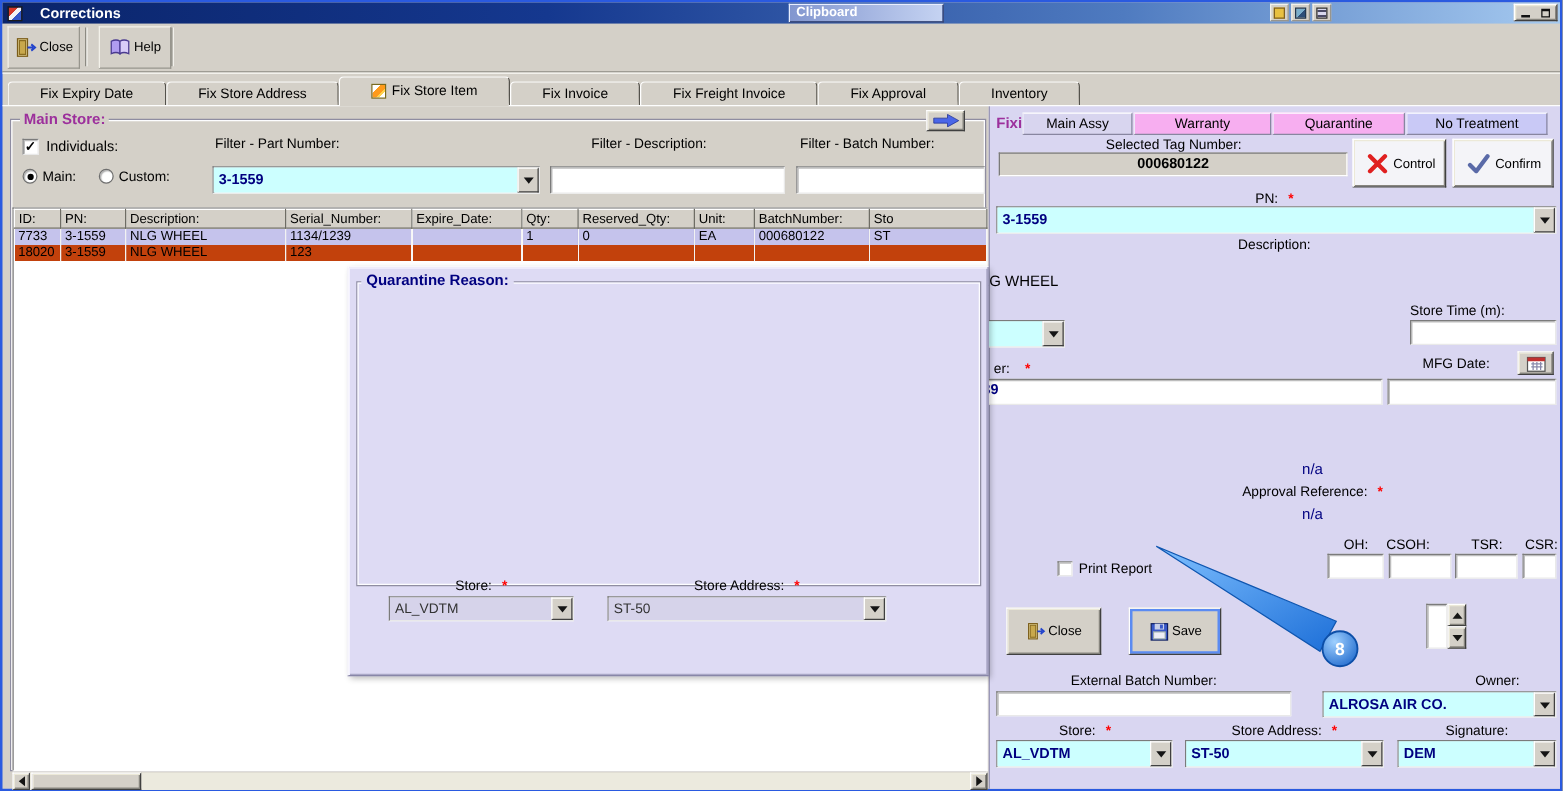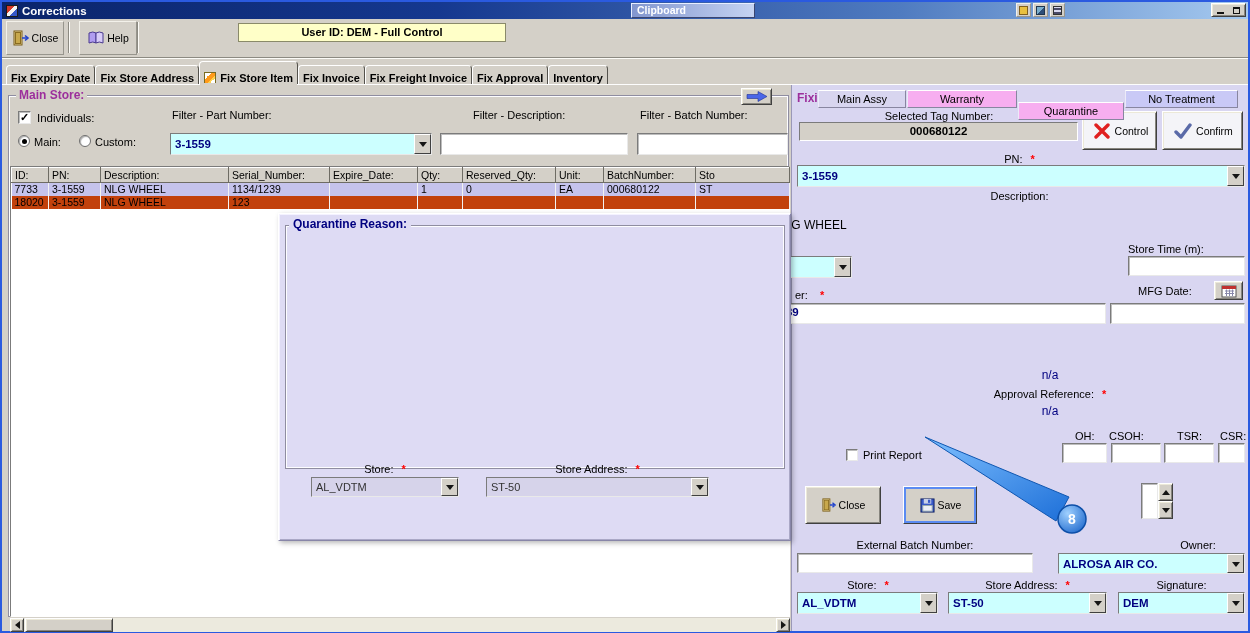--- a/index.html
+++ b/index.html
@@ -14,31 +14,31 @@
   .red-star{color:#ff0000;font-weight:bold;margin-left:8px}
   .center{text-align:center}
   .field{background:#fff;border:1px solid;border-color:#7b7b7b #e9e9e9 #e9e9e9 #7b7b7b;box-shadow:inset 1px 1px 0 #bdbdbd}
   .sunken-gray{background:#d4d0c8;border:1px solid;border-color:#7b7b7b #fff #fff #7b7b7b}
   .raised{background:#d4d0c8;border:1px solid;border-color:#fff #404040 #404040 #fff;box-shadow:inset 1px 1px 0 #ece9d8,inset -1px -1px 0 #87857e}
   .btn{display:flex;flex-direction:row;align-items:center;justify-content:center;cursor:default;gap:2px}
   .btn .cap{font-size:10.5px;color:#000}
   .gbox{border:1px solid #8f8da1;outline:1px solid #fdfdff;outline-offset:-2px}
   
   #titlebar{left:2px;top:2px;width:1246px;height:17px;background:linear-gradient(90deg,#0a246a 0%,#15388f 35%,#4f7bc0 72%,#a6caf0 100%);display:flex;align-items:center}
-  #titlebar .t{color:#fff;font-weight:bold;font-size:11.5px;margin-left:4px}
+  #titlebar .t{color:#fff;font-weight:bold;font-size:11.5px;margin-left:14px}
   .appicon{width:12px;height:12px;margin-left:4px;border:1px solid #1a1a1a;background:linear-gradient(135deg,#d43a2a 0 38%,#f4f4f4 38% 62%,#3558c8 62%)}
   .floatbar{left:631px;top:3px;width:124px;height:15px;background:linear-gradient(90deg,#8296cf,#c5d3f2);border:1px solid;border-color:#e8eeff #3a4570 #3a4570 #e8eeff;color:#fff;font-weight:bold;font-size:10.5px;line-height:13px;padding-left:5px}
   .ttool{width:15px;height:14px;display:flex;align-items:center;justify-content:center}
   .winctl{width:15px;height:13px;display:flex;align-items:center;justify-content:center}
   
   .tdiv{width:2px;height:31px;border-left:1px solid #8c8a82;border-right:1px solid #fcfbf7}
   .tbtn{background:#d4d0c8;border:1px solid;border-color:#f3f1ea #97958d #97958d #f3f1ea}
   
   #main-tabs{position:absolute;left:6px;top:61px;height:23px;display:flex;align-items:flex-end;z-index:2}
-  .tab{position:relative;display:flex;align-items:flex-end;gap:4px;height:19px;padding:0 4px;background:#d4d0c8;border:1px solid #54524c;border-bottom:none;border-top-color:#fff;border-left-color:#fff;border-radius:4px 4px 0 0;font-size:11px;font-weight:bold;color:#000;white-space:nowrap}
+  .tab{position:relative;display:flex;align-items:center;gap:4px;height:19px;padding:0 25px;background:#d4d0c8;border:1px solid #54524c;border-bottom:none;border-top-color:#fff;border-left-color:#fff;border-radius:4px 4px 0 0;font-size:11px;font-weight:normal;color:#000;white-space:nowrap}
   .tab.active{height:23px;z-index:3}
   .tab.active::after{content:"";position:absolute;left:0;right:0;bottom:-1px;height:2px;background:#d4d0c8}
   .tab-icon{width:12px;height:12px;border:1px solid #7a6a20;background:#fff;background-image:linear-gradient(135deg,rgba(255,255,255,0) 0 30%,#ff9a1a 30% 62%,#ffd24d 62% 75%,rgba(255,255,255,0) 75%)}
   #tabline{left:2px;top:84px;width:1246px;height:1px;background:#fdfdfd;z-index:1}
   
   .combo{display:flex;align-items:stretch;background:#fff;border:1px solid;border-color:#7b7b7b #e9e9e9 #e9e9e9 #7b7b7b;box-shadow:inset 1px 1px 0 #bdbdbd}
   .cval{flex:1;display:flex;align-items:center;padding:0 4px;font-size:11.5px;font-weight:bold;color:#000080;overflow:hidden;white-space:nowrap;background:#ccffff}
   .cval.dis{background:#d6d3ea;color:#333;font-weight:normal;font-size:11px}
   .dd{width:17px;display:flex;align-items:center;justify-content:center;background:#d4d0c8;border:1px solid;border-color:#fff #404040 #404040 #fff}
   .tri{width:0;height:0;border:4px solid transparent;border-top:5px solid #151515;margin-top:5px}
@@ -107,21 +107,20 @@
   </div>
   <div class="abs tdiv" style="left:68px;top:22px"></div>
   <div class="abs btn tbtn" style="left:79px;top:21px;width:58px;height:34px">
     <svg width="18" height="16" viewBox="0 0 18 16">
       <path d="M2 3 q4 -2 7 0 v10 q-3 -2 -7 0 z" fill="#b09cf0" stroke="#4a3a90"></path>
       <path d="M16 3 q-4 -2 -7 0 v10 q3 -2 7 0 z" fill="#d8ccf8" stroke="#4a3a90"></path>
     </svg>
     <span class="cap">Help</span>
   </div>
   <div class="abs tdiv" style="left:137px;top:22px"></div>
-  <div class="abs center" style="left:238px;top:23px;width:268px;height:19px;background:#ffffc8;border:1px solid #8a8a6a;font-size:11px;font-weight:bold;line-height:17px;color:#000">User ID: DEM - Full Control</div>
 
   <div id="tabline" class="abs"></div>
   <div id="main-tabs">
       <div class="tab">
         <span>Fix Expiry Date</span>
       </div>
       <div class="tab">
         <span>Fix Store Address</span>
       </div>
       <div class="tab active">
@@ -239,21 +238,21 @@
         <span class="tri-r"></span>
       </div>
   </div>
 
   <div class="abs" style="left:791px;top:84px;width:457px;height:547px;background:#d9d6f1;border-left:1px solid #9a98b8"></div>
 
   <div class="abs mag" style="left:797px;top:91px;width:21px;overflow:hidden">Fixir</div>
   <div id="panel-tabs">
       <div class="ptab" style="width: 88px; background: rgb(216, 213, 239);">Main Assy</div>
       <div class="ptab" style="width: 110px; background: rgb(247, 174, 240);">Warranty</div>
-      <div class="ptab" style="width: 106px; background: rgb(247, 174, 240); margin-top: 12px;">Quarantine</div>
+      <div class="ptab" style="width: 106px; background: rgb(247, 174, 240);">Quarantine</div>
       <div class="ptab" style="width: 113px; background: rgb(201, 201, 246);">No Treatment</div>
     </div>
 
   <div class="abs lbl center" style="left:799px;top:110px;width:280px">Selected Tag Number:</div>
   <div class="abs sunken-gray center" style="left:799px;top:122px;width:279px;height:19px;font-size:11.5px;font-weight:bold;line-height:17px">000680122</div>
 
   <div class="abs btn raised" style="left:1082px;top:111px;width:75px;height:39px;background:#f4f4f8">
     <svg width="22" height="16" viewBox="0 0 22 16">
       <path d="M5 2 L17 14 M17 2 L5 14" stroke="#e02020" stroke-width="3.4" stroke-linecap="round" fill="none"></path>
     </svg>

